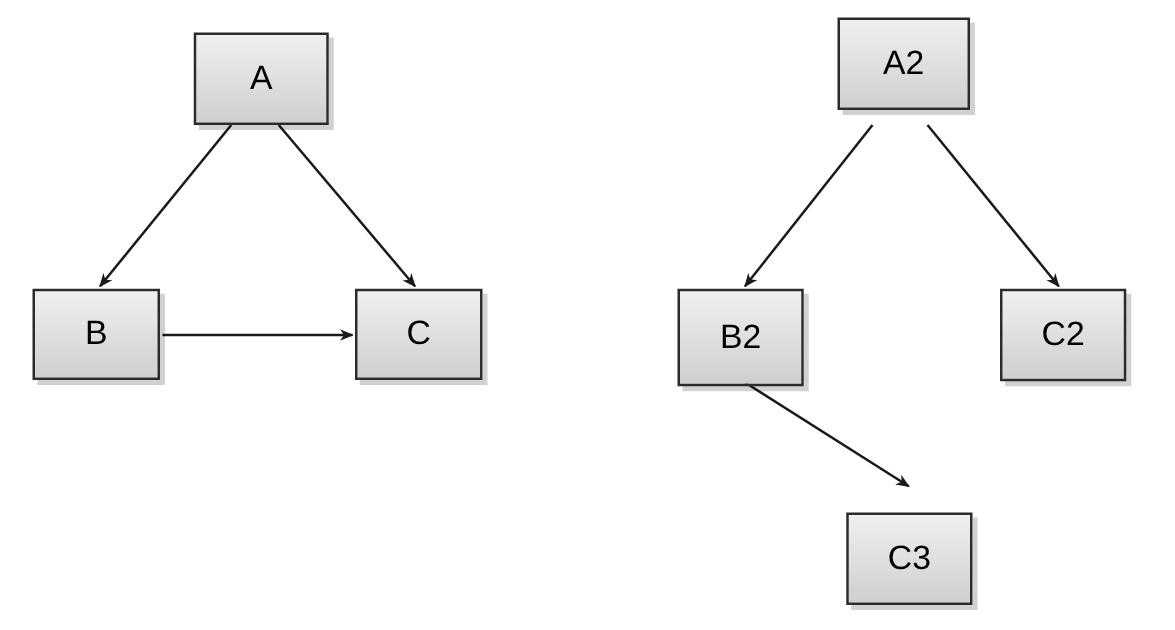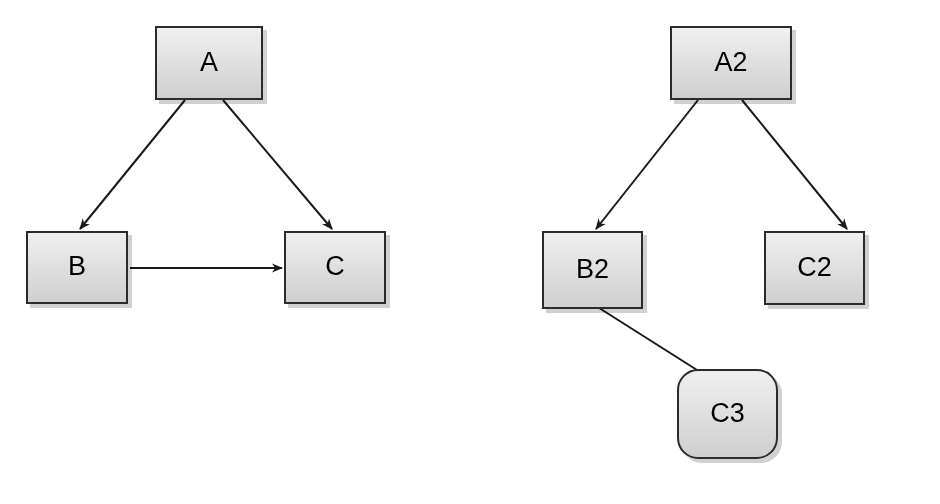--- a/index.html
+++ b/index.html
@@ -74,27 +74,27 @@
   <div id="nodes">
       <div class="node" style="left: 155px; top: 26px; width: 108px; height: 74px;">
         <span class="node-label">A</span>
       </div>
       <div class="node" style="left: 26px; top: 231px; width: 102px; height: 73px;">
         <span class="node-label">B</span>
       </div>
       <div class="node" style="left: 284px; top: 231px; width: 102px; height: 73px;">
         <span class="node-label">C</span>
       </div>
-      <div class="node" style="left: 670px; top: 26px; width: 122px; height: 74px;">
+      <div class="node" style="left: 670px; top: 14px; width: 106px; height: 74px;">
         <span class="node-label">A2</span>
       </div>
       <div class="node" style="left: 542px; top: 231px; width: 101px; height: 78px;">
         <span class="node-label">B2</span>
       </div>
-      <div class="node" style="left: 764px; top: 231px; width: 101px; height: 74px; align-items: center;">
+      <div class="node" style="left: 800px; top: 231px; width: 101px; height: 74px; align-items: center;">
         <span class="node-label">C2</span>
       </div>
-      <div class="node" style="left: 677px; top: 369px; width: 101px; height: 90px; border-radius: 21px;">
+      <div class="node" style="left: 677px; top: 410px; width: 101px; height: 74px;">
         <span class="node-label">C3</span>
       </div>
     </div>
 
 </div>
 
 </body></html>

